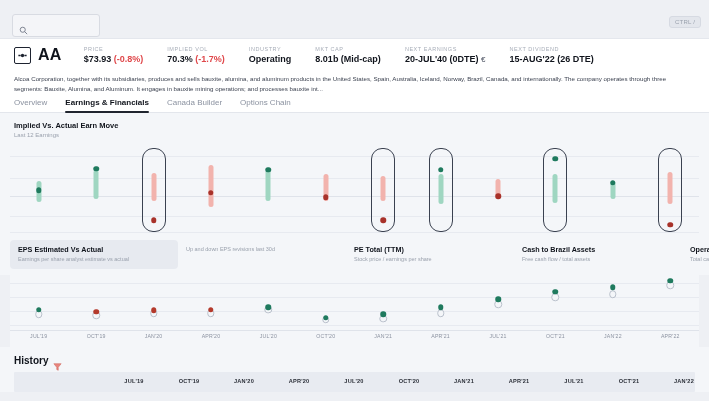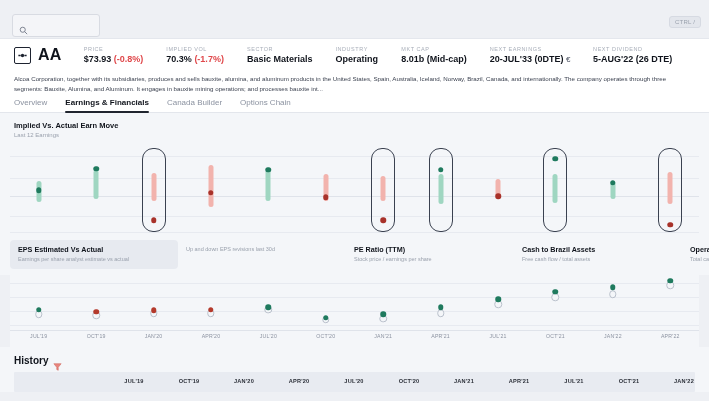--- a/index.html
+++ b/index.html
@@ -142,38 +142,34 @@
 
     <div class="stat">
       <div class="stat-label">PRICE</div>
       <div class="stat-value"><span>$73.93</span> <span class="neg">(-0.8%)</span></div>
     </div>
     <div class="stat">
       <div class="stat-label">IMPLIED VOL</div>
       <div class="stat-value"><span>70.3%</span> <span class="neg">(-1.7%)</span></div>
     </div>
     <div class="stat">
-      <div class="stat-label">SECTOR</div>
-      <div class="stat-value">Basic Materials</div>
-    </div>
-    <div class="stat">
       <div class="stat-label">INDUSTRY</div>
       <div class="stat-value">Operating</div>
     </div>
     <div class="stat">
       <div class="stat-label">MKT CAP</div>
       <div class="stat-value">8.01b (Mid-cap)</div>
     </div>
     <div class="stat">
       <div class="stat-label">NEXT EARNINGS</div>
-      <div class="stat-value"><span>20-JUL'33 (0DTE)</span> <span class="euro">€</span></div>
+      <div class="stat-value"><span>20-JUL'40 (0DTE)</span> <span class="euro">€</span></div>
     </div>
     <div class="stat">
       <div class="stat-label">NEXT DIVIDEND</div>
-      <div class="stat-value">5-AUG'22 (26 DTE)</div>
+      <div class="stat-value">15-AUG'22 (26 DTE)</div>
     </div>
   </div>
 
   <div class="desc-block">
     <div class="desc">Alcoa Corporation, together with its subsidiaries, produces and sells bauxite, alumina, and aluminum products in the United States, Spain, Australia, Iceland, Norway, Brazil, Canada, and internationally. The company operates through three segments: Bauxite, Alumina, and Aluminum. It engages in bauxite mining operations; and processes bauxite int...</div>
   </div>
 
   <div class="tabs">
     <div class="tab">Overview</div>
     <div class="tab active">Earnings &amp; Financials</div>
@@ -248,21 +244,21 @@
 
   <div class="cards" id="cardsRow">
       <div class="card sel">
         <div class="card-title">EPS Estimated Vs Actual</div>
         <div class="card-sub">Earnings per share analyst estimate vs actual</div>
       </div>
       <div class="card">
         <div class="card-sub">Up and down EPS revisions last 30d</div>
       </div>
       <div class="card">
-        <div class="card-title">PE Ratio (TTM)</div>
+        <div class="card-title">PE Total (TTM)</div>
         <div class="card-sub">Stock price / earnings per share</div>
       </div>
       <div class="card">
         <div class="card-title">Cash to Brazil Assets</div>
         <div class="card-sub">Free cash flow / total assets</div>
       </div>
       <div class="card">
         <div class="card-title">Operating Cash to Total Assets</div>
         <div class="card-sub">Total cash from operating activities / total assets</div>
       </div>

